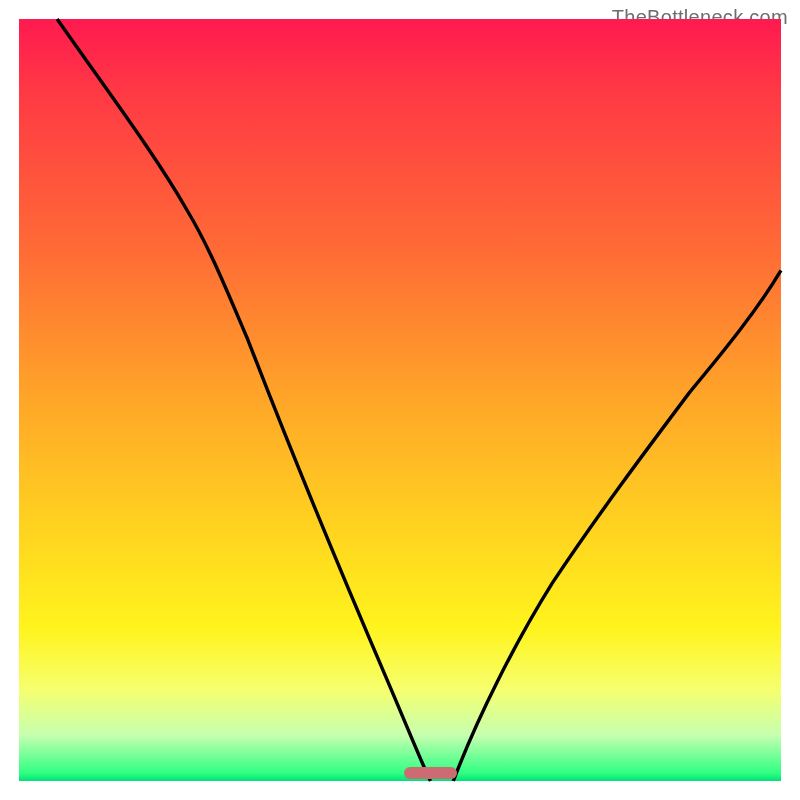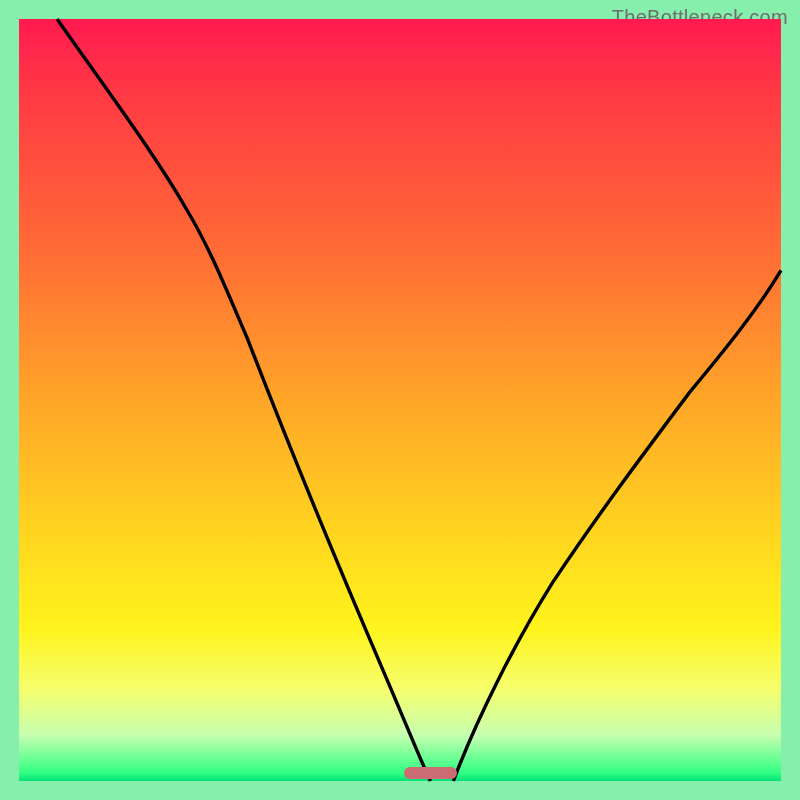--- a/index.html
+++ b/index.html
@@ -8,21 +8,21 @@
     width: 800px;
     height: 800px;
     background: #000;
     font-family: Arial, sans-serif;
     overflow: hidden;
   }
   .frame {
     position: relative;
     width: 800px;
     height: 800px;
-    background: #86efac;
+    background: #ffffff;
   }
   .watermark {
     position: absolute;
     top: 6px;
     right: 12px;
     color: #6d6d6d;
     font-size: 20px;
     letter-spacing: 0.3px;
     font-weight: 400;
   }

